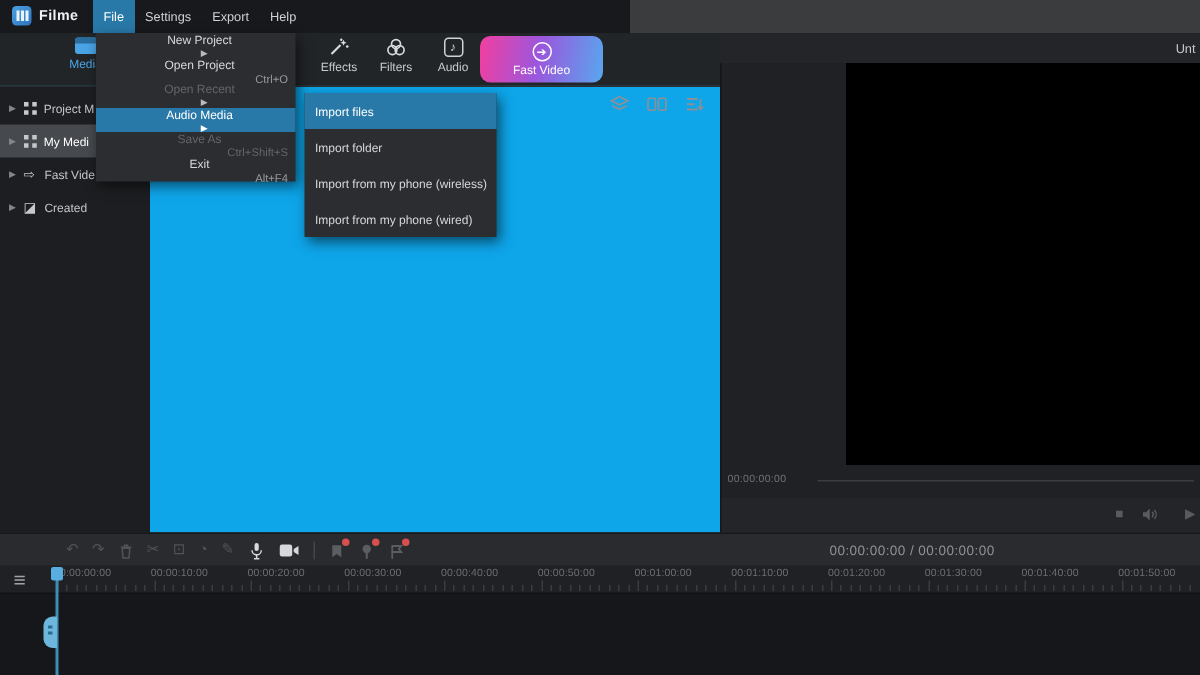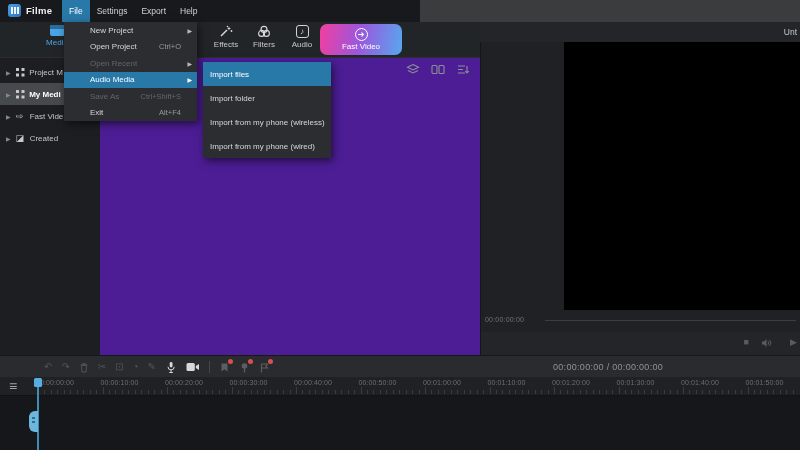--- a/index.html
+++ b/index.html
@@ -38,32 +38,32 @@
   .audio-box { width:13px; height:13px; border:1px solid #d0d2d4; border-radius:3px; display:flex;
                align-items:center; justify-content:center; font-size:8px; color:#d8dadc; }
   .fastvideo-btn { position:absolute; left:320px; top:2px; width:82px; height:31px; border-radius:7px;
                    background:linear-gradient(100deg,#f23f9f 0%, #9a57dd 48%, #58a7ee 100%);
                    display:flex; flex-direction:column; align-items:center; justify-content:center; gap:1px; }
   .fv-icon { width:13px; height:13px; border:1.3px solid #fff; border-radius:50%; display:flex;
              align-items:center; justify-content:center; color:#fff; font-size:8px; line-height:1; }
   .fv-label { color:#fff; font-size:8px; }
 
   
-  .media-panel { position:absolute; left:0; top:57px; width:480px; height:298px; background:#4c1d95;
+  .media-panel { position:absolute; left:0; top:57px; width:480px; height:298px; background:#0ea5e9;
                  border-top:1px solid #2c2e31; z-index:5; }
   .sidebar { position:absolute; left:0; top:0; width:100px; height:298px; background:#1c1e21; }
   .side-item { position:absolute; left:0; width:100px; height:22px; display:flex; align-items:center;
                padding-left:6px; }
   .side-item.selected { background:#46494d; }
   .tree-arrow { font-size:6px; color:#84878a; margin-right:5px; }
   .grid4 { width:3.5px; height:3.5px; background:#c6c8ca; box-shadow:5.5px 0 0 #c6c8ca, 0 5.5px 0 #c6c8ca,
            5.5px 5.5px 0 #c6c8ca; margin:-5px 10px 0 0; }
   .tree-glyph { font-size:9px; color:#c6c8ca; margin-right:4px; width:10px; }
   .side-label { font-size:8px; color:#c4c6c8; white-space:nowrap; }
-  .side-item.selected .side-label { color:#fff;font-weight:bold; }
+  .side-item.selected .side-label { color:#fff; }
   .view-icons { position:absolute; right:10px; top:5px; display:flex; gap:11px; color:#8d9094; }
 
   
   .preview-header { position:absolute; left:480px; top:22px; width:320px; height:20px; background:#232528; z-index:6; }
   .preview-title { position:absolute; right:3px; top:5px; font-size:8.5px; color:#c9cbcd; }
   .preview-panel { position:absolute; left:480px; top:42px; width:320px; height:313px; background:#1f2124;
                    border-left:1px solid #141517; z-index:5; }
   .video-area { position:absolute; left:83px; top:0; width:237px; height:268px; background:#000; }
   .preview-timebar { position:absolute; left:0; top:268px; width:320px; height:22px; }
   .preview-time { position:absolute; left:4px; top:6px; font-size:7px; color:#6f7276; letter-spacing:.2px; }
@@ -93,21 +93,21 @@
   .playhead-line { position:absolute; left:37px; top:1px; width:2px; height:72px; background:#3f8cb4; }
   .playhead-cap { position:absolute; left:34px; top:1px; width:8px; height:9px; background:#58aede; border-radius:1.5px; }
   .playhead-badge { position:absolute; left:29px; top:34px; width:9px; height:21px; background:#6db7dd;
                     border-radius:6px 0 0 6px; }
   .playhead-badge::before { content:""; position:absolute; left:3px; top:6px; width:3px; height:2px;
                             background:#2a6d94; box-shadow:0 4px 0 #2a6d94; }
 
   
   .file-menu { position:absolute; left:64px; top:22px; width:133px; background:#2b2d30; z-index:60;
                box-shadow:2px 3px 8px rgba(0,0,0,.55); }
-  .menu-row { height:16.5px; display:flex; align-items:center; padding:0 5px 0 26px; font-size:8px; color:#d6d8da; }
+  .menu-row { height:16.5px; display:flex; align-items:center; padding:0 5px 0 10px; font-size:8px; color:#d6d8da;flex-direction:column; }
   .menu-row .mshort { margin-left:auto; font-size:7.5px; color:#97999c; }
   .menu-row .marrow { width:8px; text-align:right; font-size:6px; color:#b8babc; margin-left:3px; }
   .menu-row.noarrow .marrow { visibility:hidden; }
   .menu-row.disabled, .menu-row.disabled .mshort { color:#63666a; }
   .menu-row.selected { background:#2878a8; color:#fff; }
   .menu-row.selected .marrow { color:#fff; }
 
   
   .import-submenu { position:absolute; left:203px; top:62px; width:128px; background:#2b2d30; z-index:65;
                     box-shadow:2px 3px 8px rgba(0,0,0,.55); }

